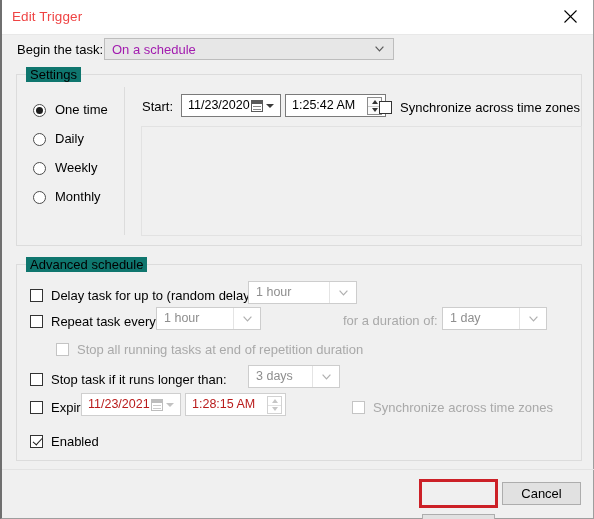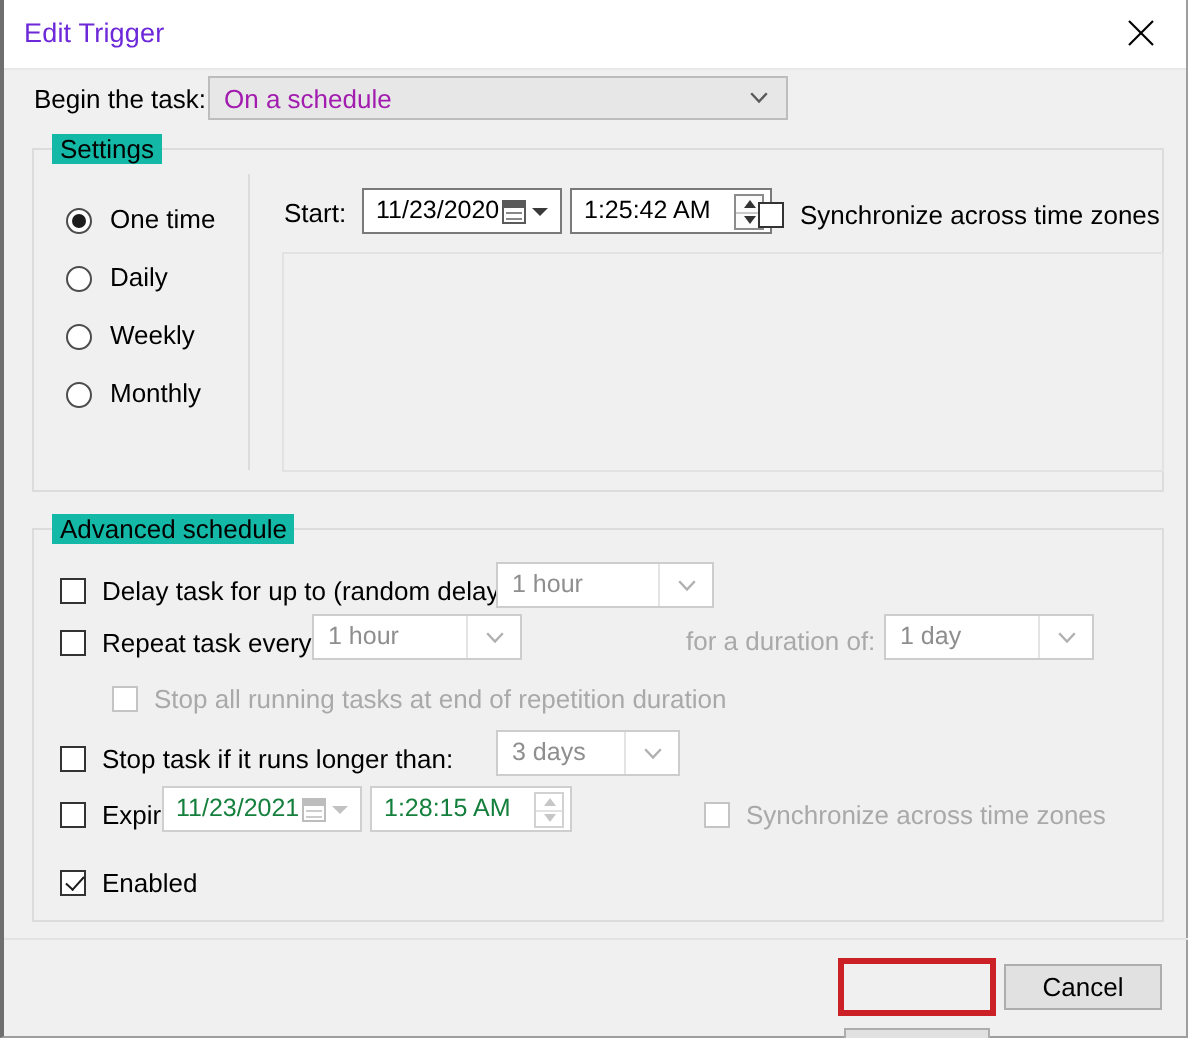--- a/index.html
+++ b/index.html
@@ -34,21 +34,21 @@
     width: 100%;
     height: 34px;
     background: #ffffff;
     border-bottom: 1px solid #e8e8e8;
   }
   .title-text {
     position: absolute;
     left: 10px;
     top: 9px;
     font-size: 13.5px;
-    color: #6d28d9;
+    color: #ef4444;
     letter-spacing: .1px;
   }
   .close-btn {
     position: absolute;
     right: 0;
     top: 0;
     width: 46px;
     height: 33px;
     display: flex;
     align-items: center;
@@ -101,21 +101,21 @@
   
   .group {
     position: absolute;
     box-sizing: border-box;
     border: 1px solid #dcdcdc;
   }
   .group-title {
     position: absolute;
     top: -8px;
     left: 9px;
-    background: #14b8a6;
+    background: #0f766e;
     padding: 0 4px;
     font-size: 13px;
     color: #000;
     text-align: center;
   }
 
   #settings-group {
     left: 14px;
     top: 74px;
     width: 566px;
@@ -185,21 +185,21 @@
     background: #ffffff;
   }
   .field .txt {
     position: absolute;
     left: 6px;
     top: 3px;
     font-size: 12.5px;
     color: #000;
     white-space: nowrap;
   }
-  .field.dis .txt { color: #15803d; }
+  .field.dis .txt { color: #b91c1c; }
 
   
   .cal-icon {
     position: absolute;
     right: 17px;
     top: 50%;
     margin-top: -6px;
     width: 12px;
     height: 12px;
     border: 1px solid #5a5a5a;

